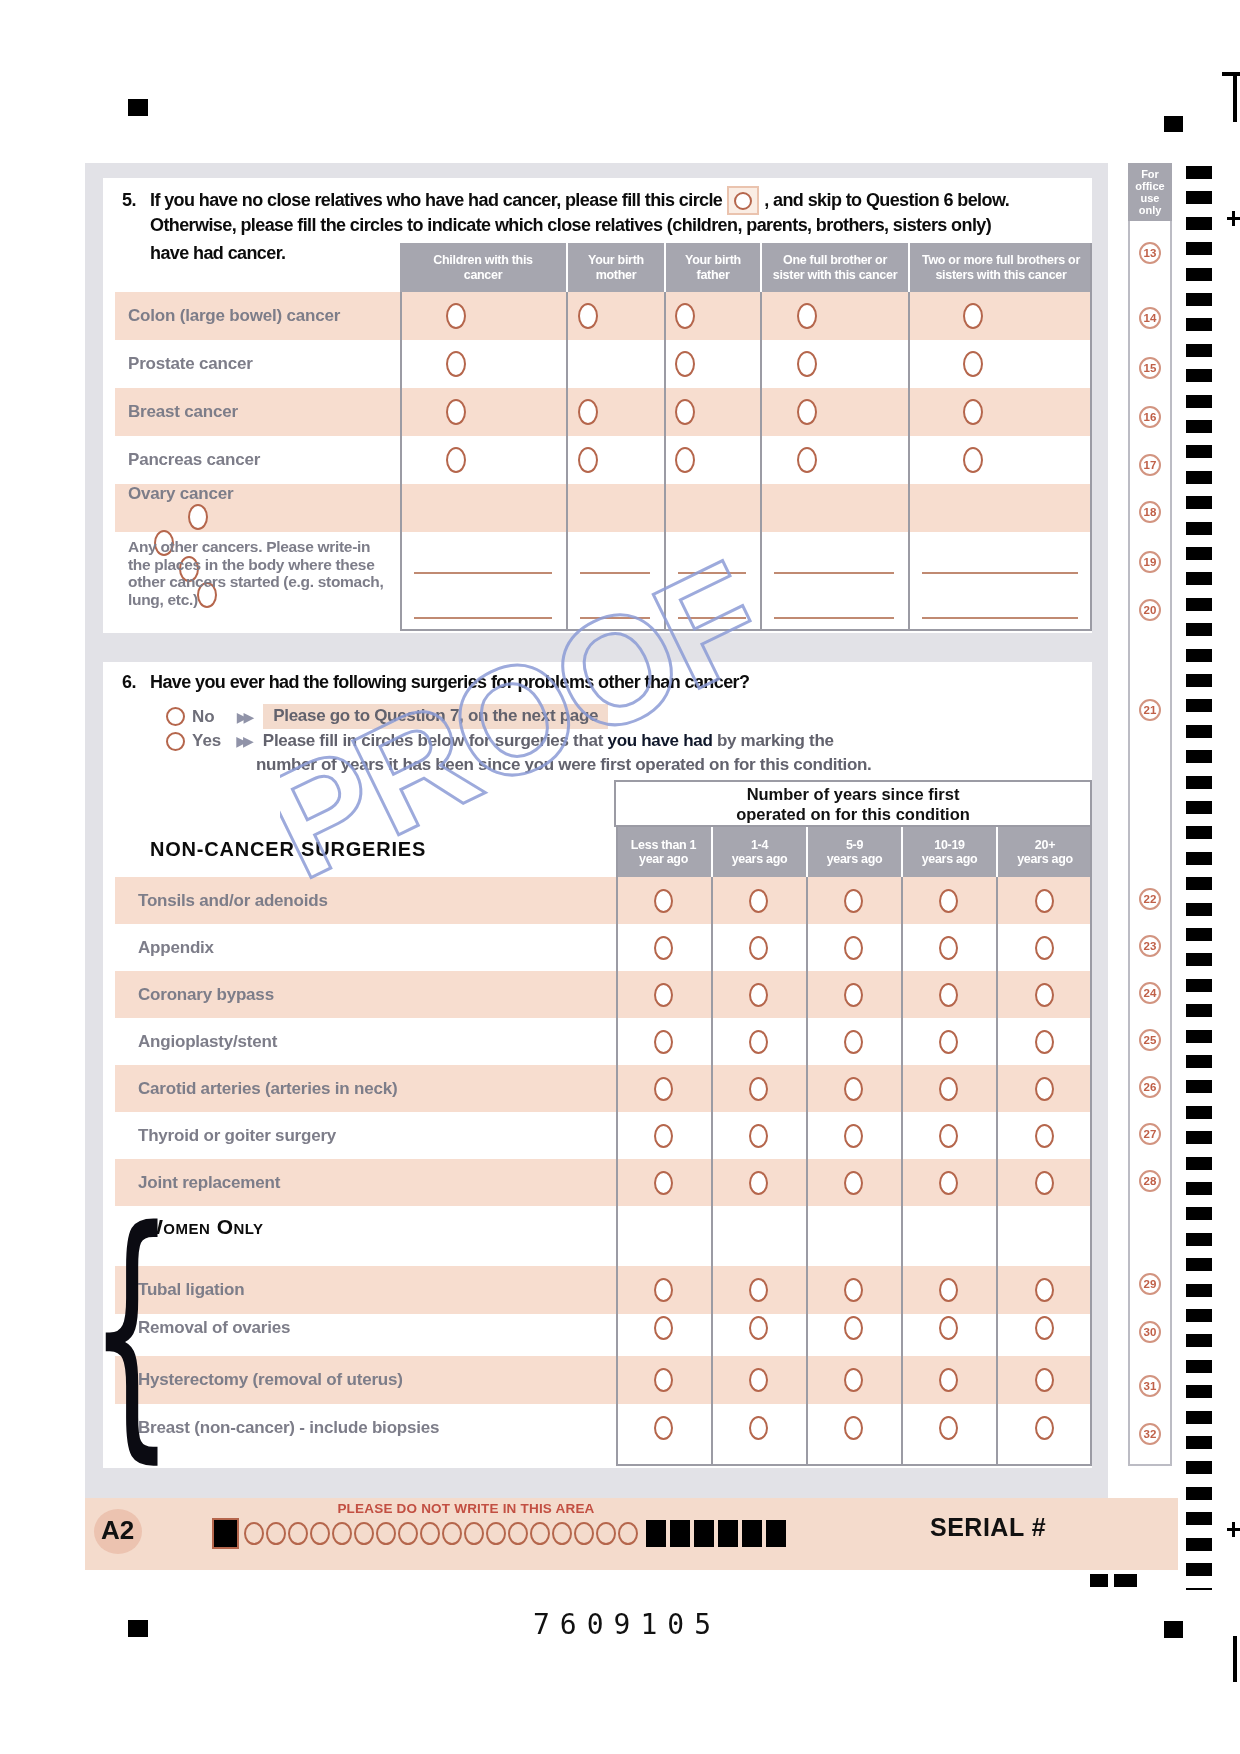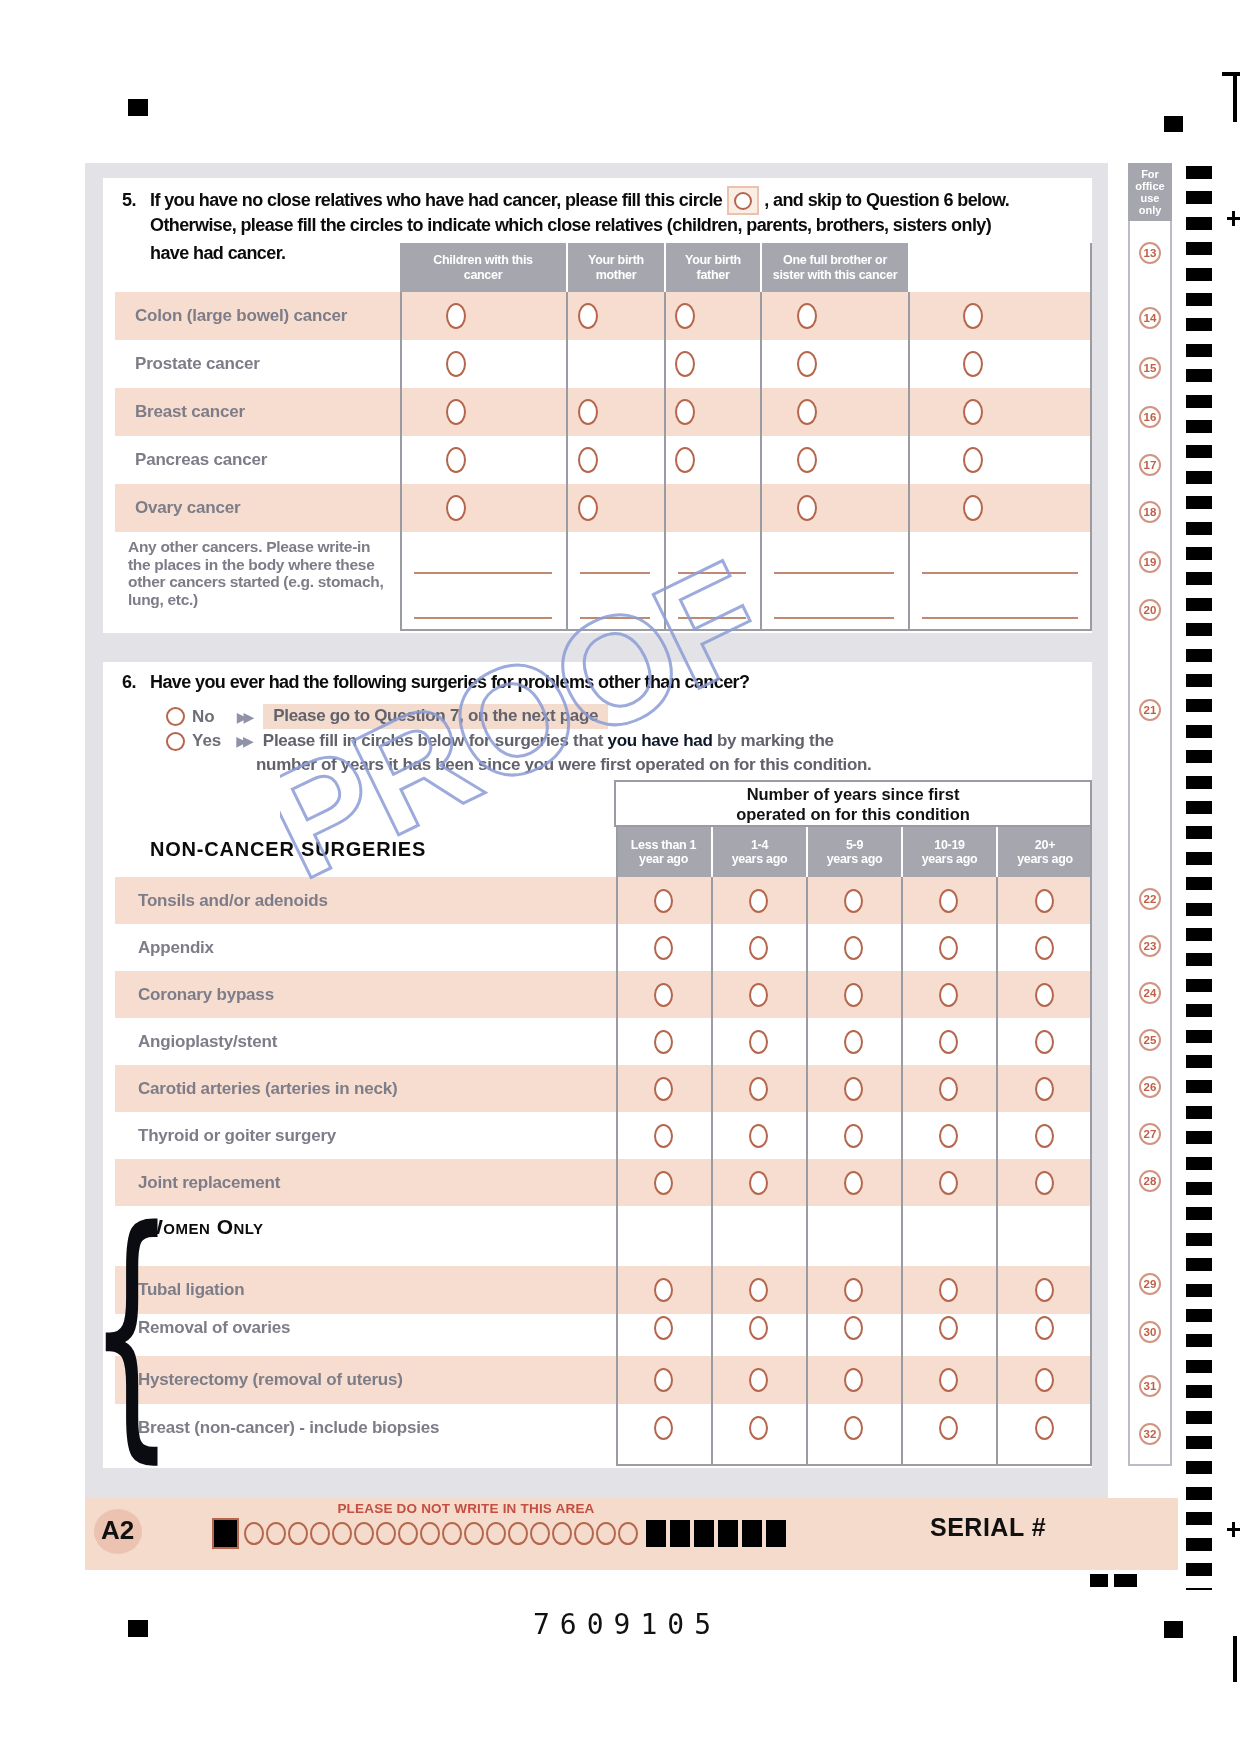--- a/index.html
+++ b/index.html
@@ -22,21 +22,21 @@
   .hcell{background:#a6a6af;color:#fff;font-weight:700;font-size:12.5px;line-height:14.5px;
          letter-spacing:-0.3px;display:flex;flex-direction:column;align-items:center;justify-content:center;
          text-align:center;box-sizing:border-box;}
   .hcell+.hcell{border-left:2px solid #fff;}
   .c1{width:166px}.c2{width:98px}.c3{width:96px}.c4{width:148px}.c5{width:184px}
   .d1{width:95px}.d2{width:95px}.d3{width:95px}.d4{width:95px}.d5{width:96px}
   
   .row{position:absolute;left:12px;width:977px;display:flex;}
   .pink{background:#f7ddcf;}
   .rlabel{font-size:17px;font-weight:700;color:#7d7d89;display:flex;align-items:center;letter-spacing:-0.2px;}
-  .rl5{width:258px;padding-left:20px;box-sizing:border-box;}
+  .rl5{width:258px;padding-left:13px;box-sizing:border-box;}
   .rl6{width:501px;padding-left:23px;box-sizing:border-box;}
   .cell{display:flex;align-items:center;justify-content:center;position:relative;}
   .bubble{width:19px;height:24px;border:2px solid #b5664c;border-radius:50%;background:#fff;box-sizing:border-box;}
   .bq5{width:20px;height:26px;}
   .wl{position:absolute;left:14px;right:14px;height:2px;background:#c08a72;}
   .otherlabel{width:285px;padding:6px 4px 0 13px;box-sizing:border-box;font-size:15.5px;line-height:17.5px;
               font-weight:700;color:#7d7d89;letter-spacing:-0.3px;}
   
   .vline{position:absolute;width:2px;background:#9b9ba4;}
   .hline{position:absolute;height:2px;background:#9b9ba4;}
@@ -122,20 +122,24 @@
         <span>mother</span>
       </div>
     <div class="hcell c3">
         <span>Your birth</span>
         <span>father</span>
       </div>
     <div class="hcell c4">
         <span>One full brother or</span>
         <span>sister with this cancer</span>
       </div>
+    <div class="hcell c5">
+        <span>Two or more full brothers or</span>
+        <span>sisters with this cancer</span>
+      </div>
   </div>
 
   <div class="row pink" style="top:114px;height:48px;">
     <div class="rlabel rl5">Colon (large bowel) cancer</div>
     <div class="cell c1">
         <span class="bubble bq5"></span>
       </div>
     <div class="cell c2">
         <span class="bubble bq5"></span>
       </div>
@@ -194,21 +198,21 @@
     <div class="cell c3">
         <span class="bubble bq5"></span>
       </div>
     <div class="cell c4">
         <span class="bubble bq5"></span>
       </div>
     <div class="cell c5">
         <span class="bubble bq5"></span>
       </div>
   </div>
-  <div class="row pink" style="top:306px;height:48px;">
+  <div class="row pink" style="top:306px;height:48px;flex-direction:column;">
     <div class="rlabel rl5">Ovary cancer</div>
     <div class="cell c1">
         <span class="bubble bq5"></span>
       </div>
     <div class="cell c2">
         <span class="bubble bq5"></span>
       </div>
     <div class="cell c3"></div>
     <div class="cell c4">
         <span class="bubble bq5"></span>

